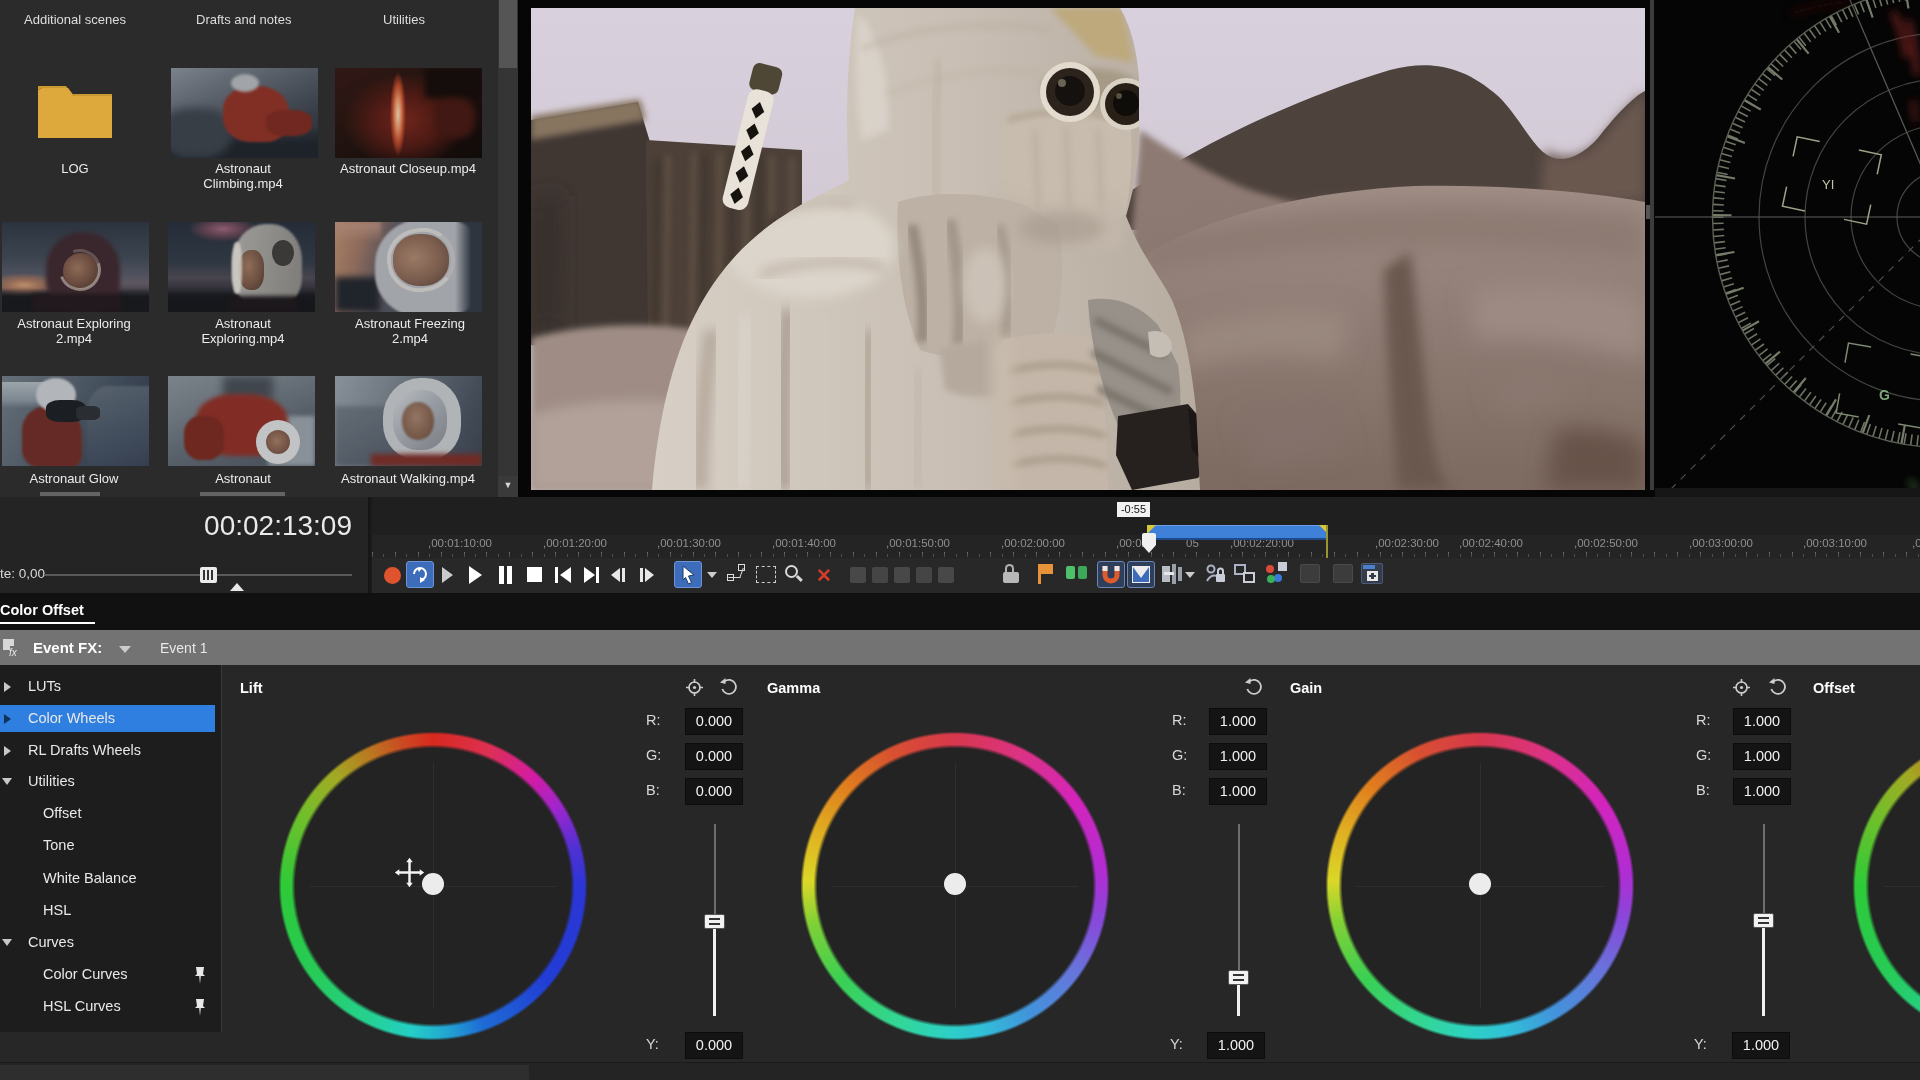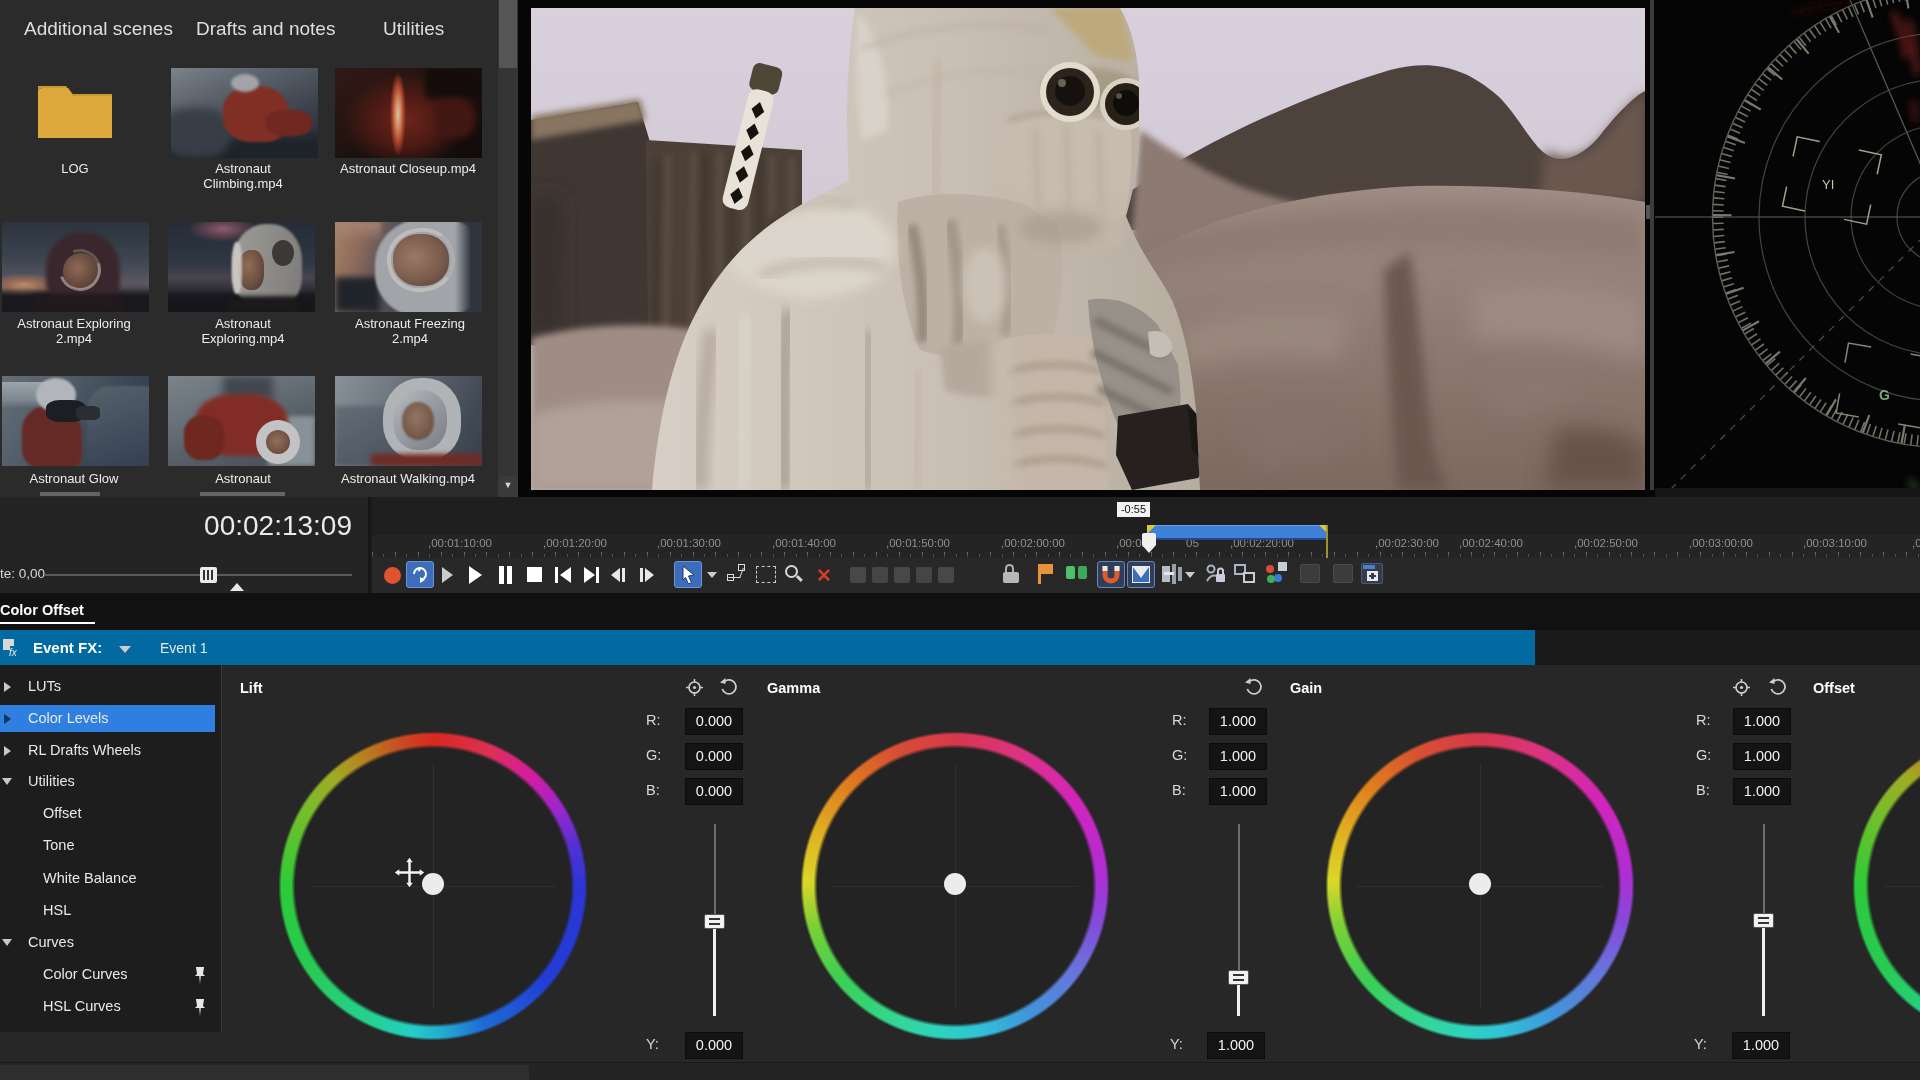--- a/index.html
+++ b/index.html
@@ -1,20 +1,20 @@
 <!DOCTYPE html>
 <html><head>
 <meta charset="utf-8">
 <style>
 *{margin:0;padding:0;box-sizing:border-box}
 html,body{width:1920px;height:1080px;overflow:hidden;background:#1a1a1a;font-family:"Liberation Sans",sans-serif}
 .abs{position:absolute}
 
 #media{left:0;top:0;width:520px;height:497px;background:#2b2b2b}
-#media .tab{position:absolute;top:18px;color:#dedede;font-size:19px}
+#media .tab{position:absolute;top:12px;color:#dedede;font-size:13px}
 .thumb{position:absolute;width:147px;height:90px;overflow:hidden;background:#111;filter:saturate(.82) brightness(.88) contrast(.95)}
 .tlabel{position:absolute;width:160px;text-align:center;color:#ececec;font-size:13px;line-height:15px}
 #mscroll{position:absolute;left:498px;top:0;width:20px;height:497px;background:#353535}
 #mthumb{position:absolute;left:499px;top:0;width:18px;height:68px;background:#555}
 #mdown{position:absolute;left:498px;top:476px;width:20px;height:21px;background:#3a3a3a;color:#d8d8d8;font-size:9px;text-align:center;line-height:19px}
 
 #prevwrap{left:520px;top:0;width:1135px;height:497px;background:#050505}
 
 #scope{left:1655px;top:0;width:265px;height:488px;background:#050505}
 #scopeedge{left:1650px;top:0;width:4px;height:490px;background:#3c3c3c}
@@ -22,21 +22,21 @@
 #tlleft{left:0;top:497px;width:370px;height:96px;background:#242424;border-right:2px solid #161616}
 #timecode{position:absolute;right:16px;top:13px;color:#eaeaea;font-size:28px;letter-spacing:0px}
 #ratelbl{position:absolute;left:0px;top:69px;color:#d8d8d8;font-size:13.5px}
 #tlright{left:372px;top:497px;width:1548px;height:96px;background:#242424}
 .rlbl{position:absolute;top:40px;color:#8f8f8f;font-size:11.5px}
 #toolbar{position:absolute;left:0;top:61px;width:1548px;height:35px;background:#282828}
 
 #cgtab{left:0;top:593px;width:1920px;height:37px;background:#111}
 #cgtab span{position:absolute;left:0px;top:9px;color:#fff;font-weight:bold;font-size:14.5px}
 #cgtab i{position:absolute;left:0;top:29px;width:95px;height:2px;background:#fff}
-#fxrow{left:0;top:630px;width:1535px;height:35px;background:#0369a1}
+#fxrow{left:0;top:630px;width:1920px;height:35px;background:#737373}
 #grade{left:0;top:665px;width:1920px;height:397px;background:#272727}
 #sidebar{position:absolute;left:0;top:0;width:222px;height:367px;background:#1d1d1d;border-right:1px solid #3a3a3a}
 .sitem{position:absolute;color:#e8e8e8;font-size:14.5px}
 #selrow{position:absolute;left:0;top:40px;width:215px;height:27px;background:#2e7fe0}
 .arr{position:absolute;width:0;height:0}
 #botstrip{left:0;top:1062px;width:1920px;height:18px;background:#242424;border-top:1px solid #1a1a1a}
 
 .whead{position:absolute;color:#fff;font-weight:bold;font-size:14.5px;top:15px}
 .wheel{position:absolute;width:310px;height:310px}
 .winner{position:absolute;left:14px;top:14px;width:282px;height:282px;border-radius:50%;background:#232323}
@@ -485,21 +485,21 @@
  <div class="abs" style="left:119px;top:16px;width:0;height:0;border-left:6px solid transparent;border-right:6px solid transparent;border-top:7px solid #ccc"></div>
  <span class="abs" style="left:160px;top:10px;color:#e8e8e8;font-size:14px">Event 1</span>
 </div>
 
 <div class="abs" id="grade">
  <div id="sidebar">
   <div class="arr" style="left:4px;top:17px;border-top:5px solid transparent;border-bottom:5px solid transparent;border-left:7px solid #c8c8c8"></div>
   <span class="sitem" style="left:28px;top:13px">LUTs</span>
   <div id="selrow"></div>
   <div class="arr" style="left:4px;top:49px;border-top:5px solid transparent;border-bottom:5px solid transparent;border-left:7px solid #10335c"></div>
-  <span class="sitem" style="left:28px;top:45px">Color Levels</span>
+  <span class="sitem" style="left:28px;top:45px">Color Wheels</span>
   <div class="arr" style="left:4px;top:81px;border-top:5px solid transparent;border-bottom:5px solid transparent;border-left:7px solid #c8c8c8"></div>
   <span class="sitem" style="left:28px;top:77px">RL Drafts Wheels</span>
   <div class="arr" style="left:2px;top:113px;border-left:5px solid transparent;border-right:5px solid transparent;border-top:7px solid #c8c8c8"></div>
   <span class="sitem" style="left:28px;top:108px">Utilities</span>
   <span class="sitem" style="left:43px;top:140px">Offset</span>
   <span class="sitem" style="left:43px;top:172px">Tone</span>
   <span class="sitem" style="left:43px;top:205px">White Balance</span>
   <span class="sitem" style="left:43px;top:237px">HSL</span>
   <div class="arr" style="left:2px;top:274px;border-left:5px solid transparent;border-right:5px solid transparent;border-top:7px solid #c8c8c8"></div>
   <span class="sitem" style="left:28px;top:269px">Curves</span>

